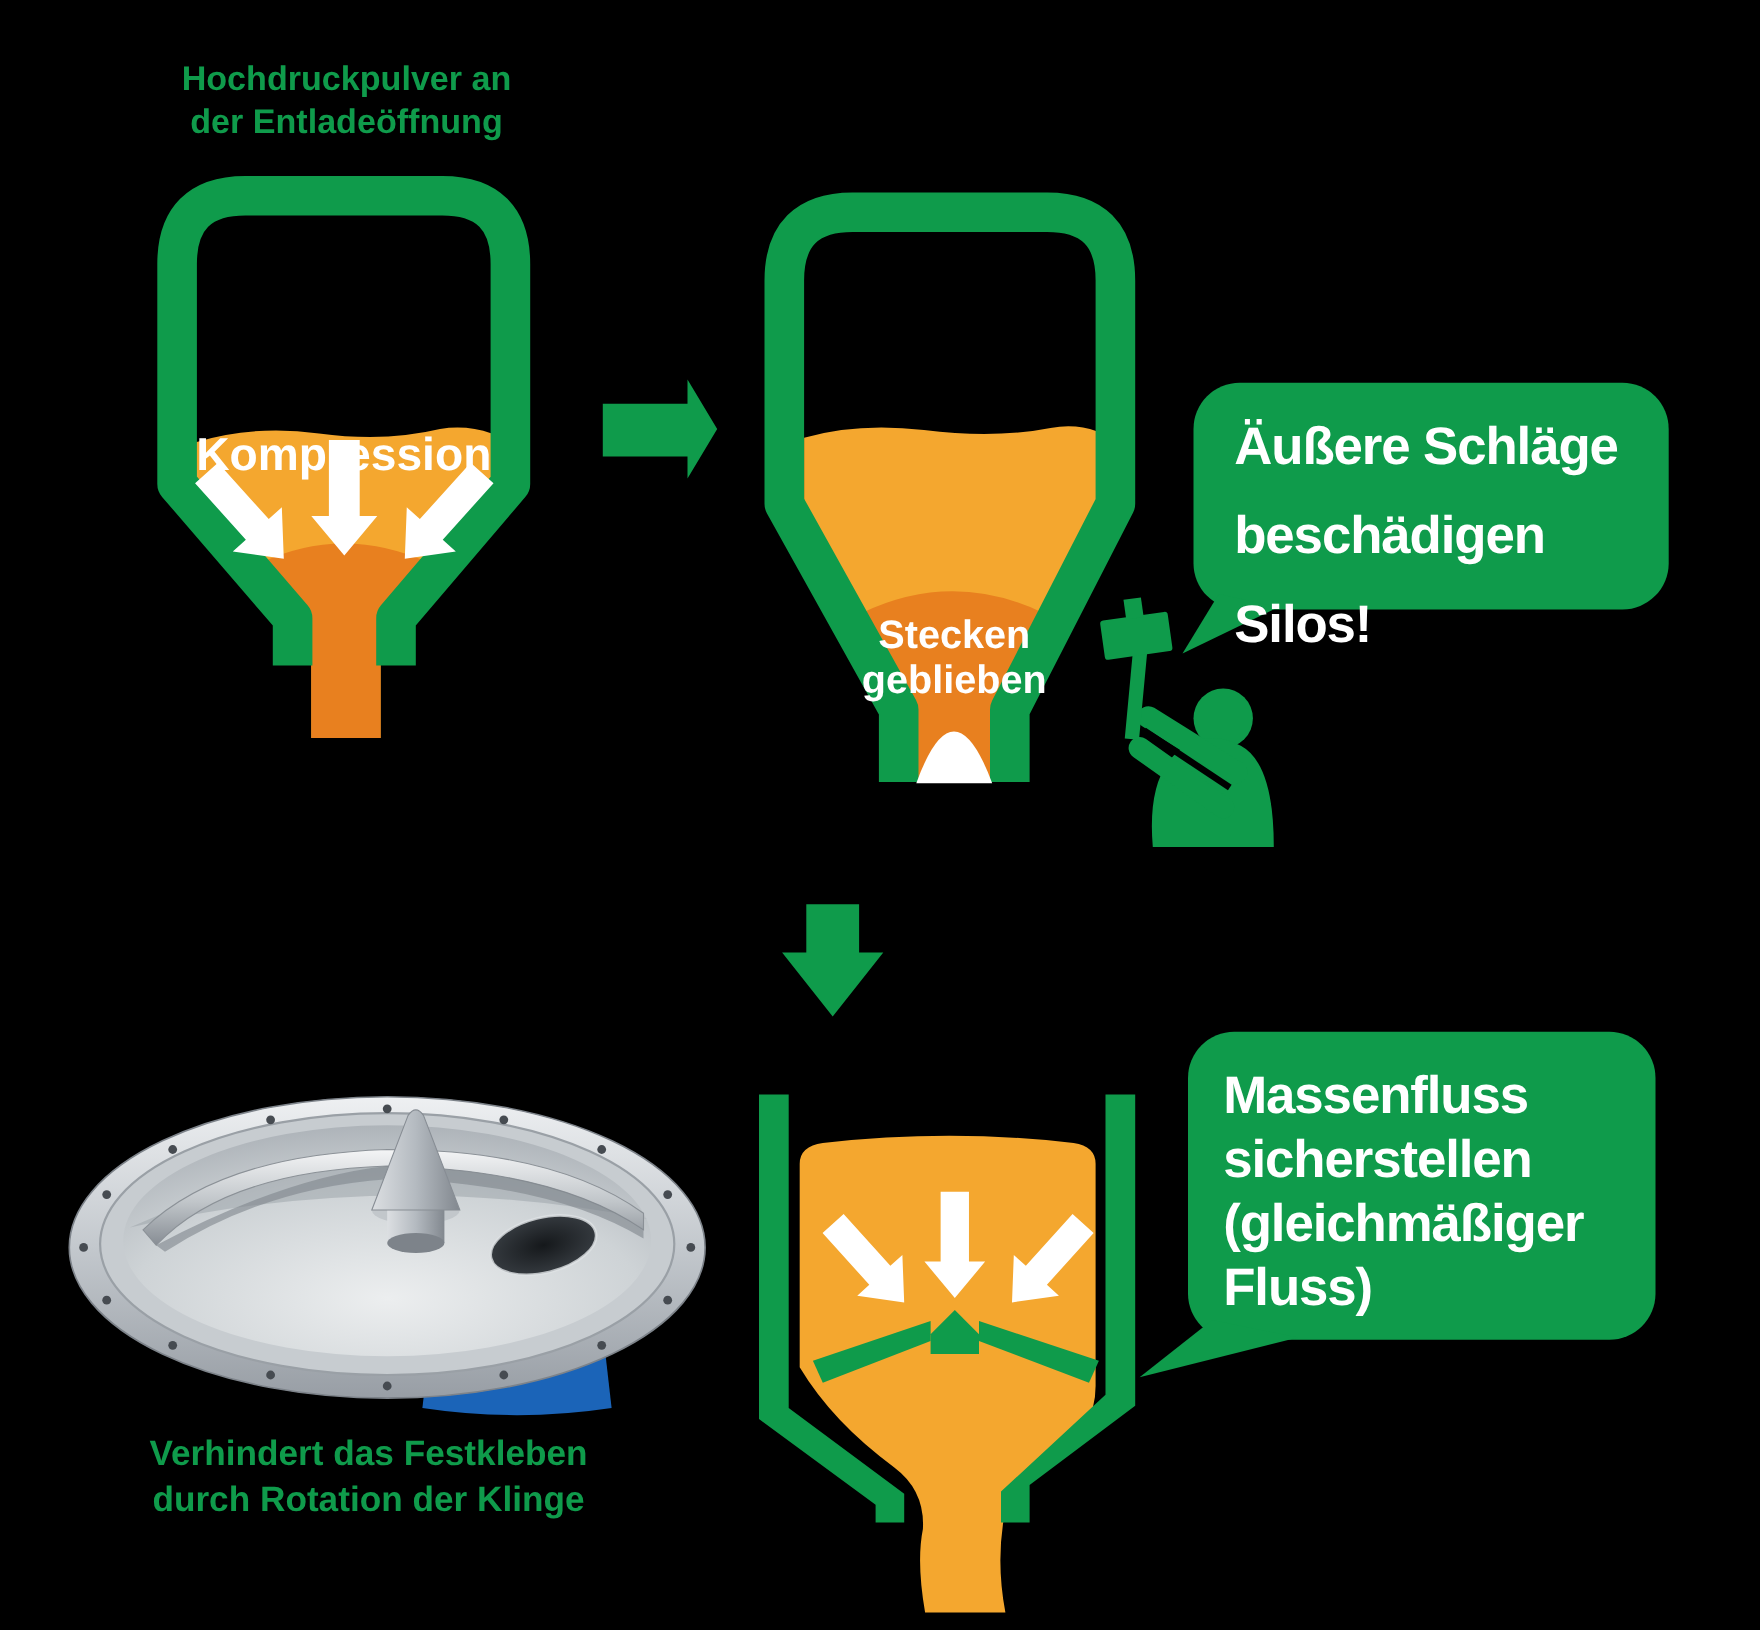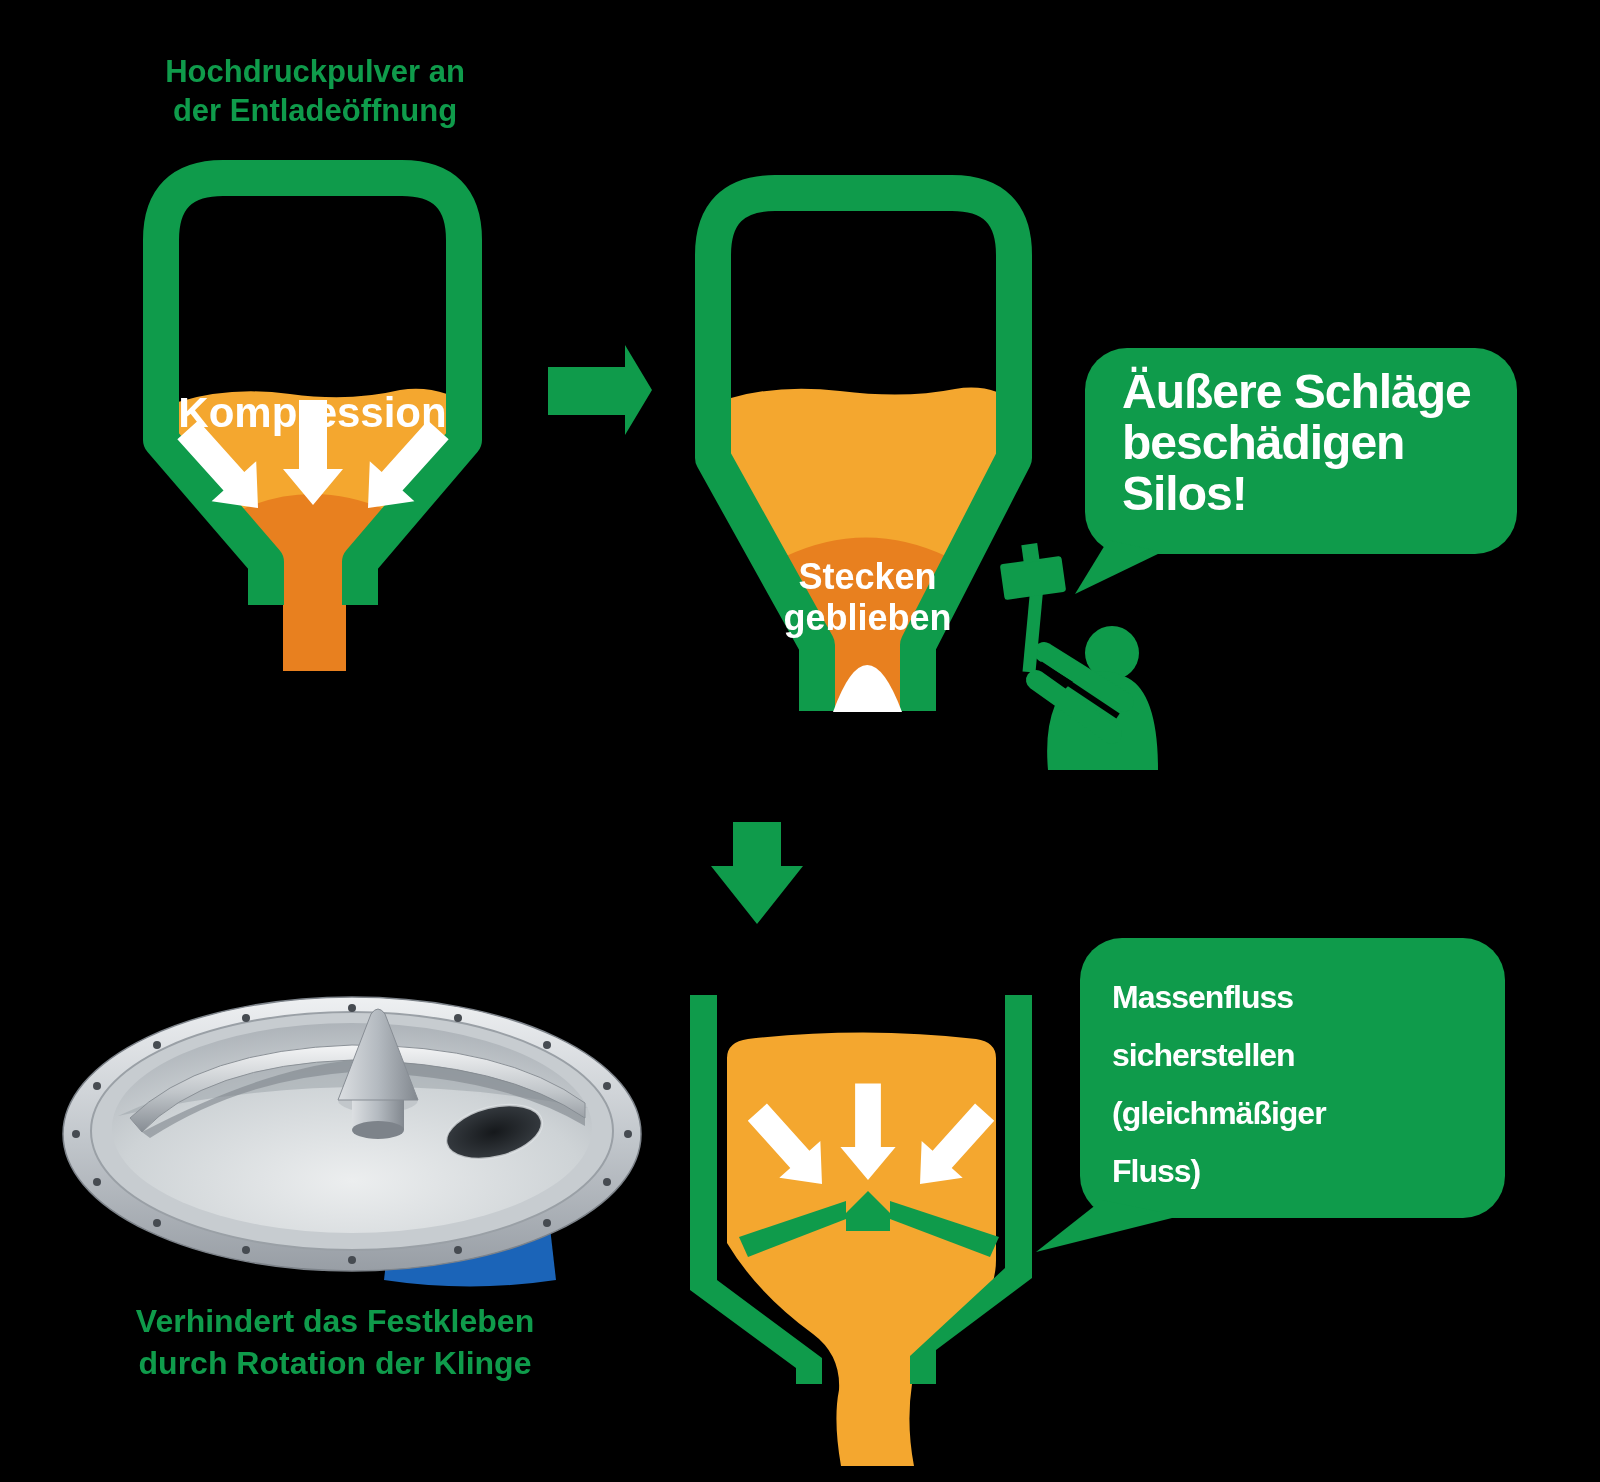--- a/index.html
+++ b/index.html
@@ -160,24 +160,24 @@
 
   <div class="txt caption" style="left:110px;top:52px;width:410px;">Hochdruckpulver an
 der Entladeöffnung</div>
 
 
   <div class="txt silo-label" style="left:760px;top:556px;width:215px;font-size:36px;line-height:41px;">Stecken
 geblieben</div>
 
   <div class="txt silo-label" style="left:165px;top:390px;width:295px;font-size:42px;line-height:46px;">Kompression</div>
 
-  <div class="txt bubble-txt" style="left:1122px;top:366px;width:380px;font-size:48px;line-height:51px;">Äußere Schläge
+  <div class="txt bubble-txt" style="left:1122px;top:366px;width:380px;font-size:48px;line-height:81px;">Äußere Schläge
 beschädigen
 Silos!</div>
 
-  <div class="txt bubble-txt" style="left:1112px;top:968px;width:385px;font-size:32px;line-height:58px;">Massenfluss
+  <div class="txt bubble-txt" style="left:1112px;top:968px;width:385px;font-size:48px;line-height:58px;">Massenfluss
 sicherstellen
 (gleichmäßiger
 Fluss)</div>
 
   <div class="txt caption" style="left:105px;top:1300px;width:460px;font-size:32px;line-height:42px;">Verhindert das Festkleben
 durch Rotation der Klinge</div>
 </div>
 
 </body></html>

